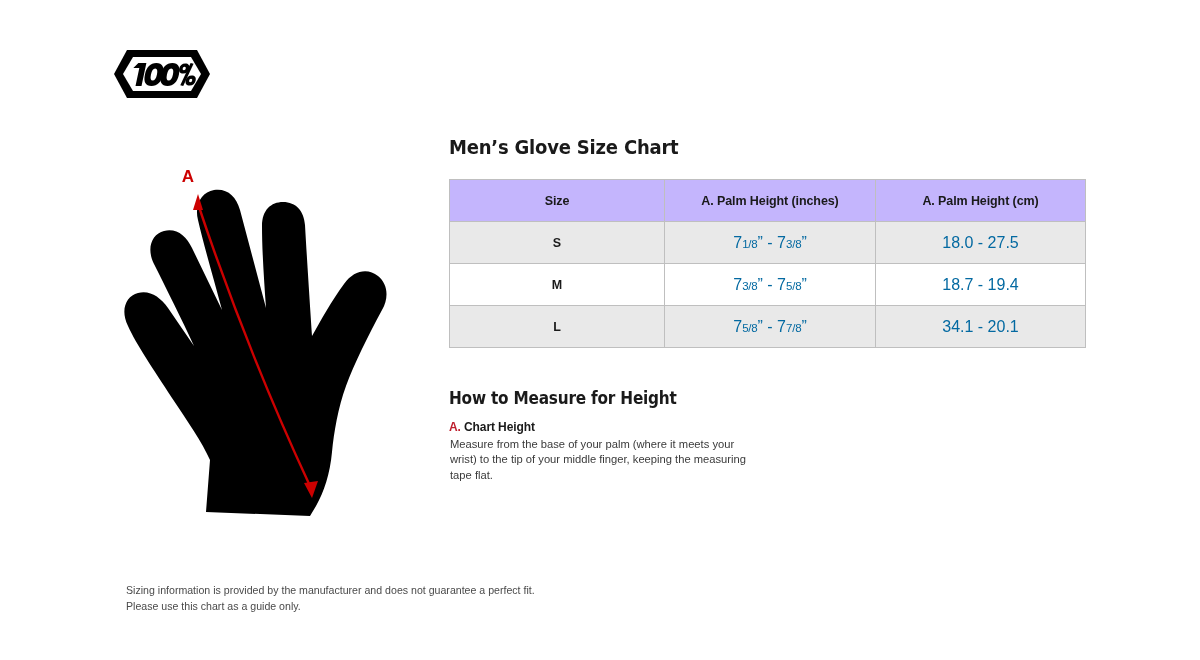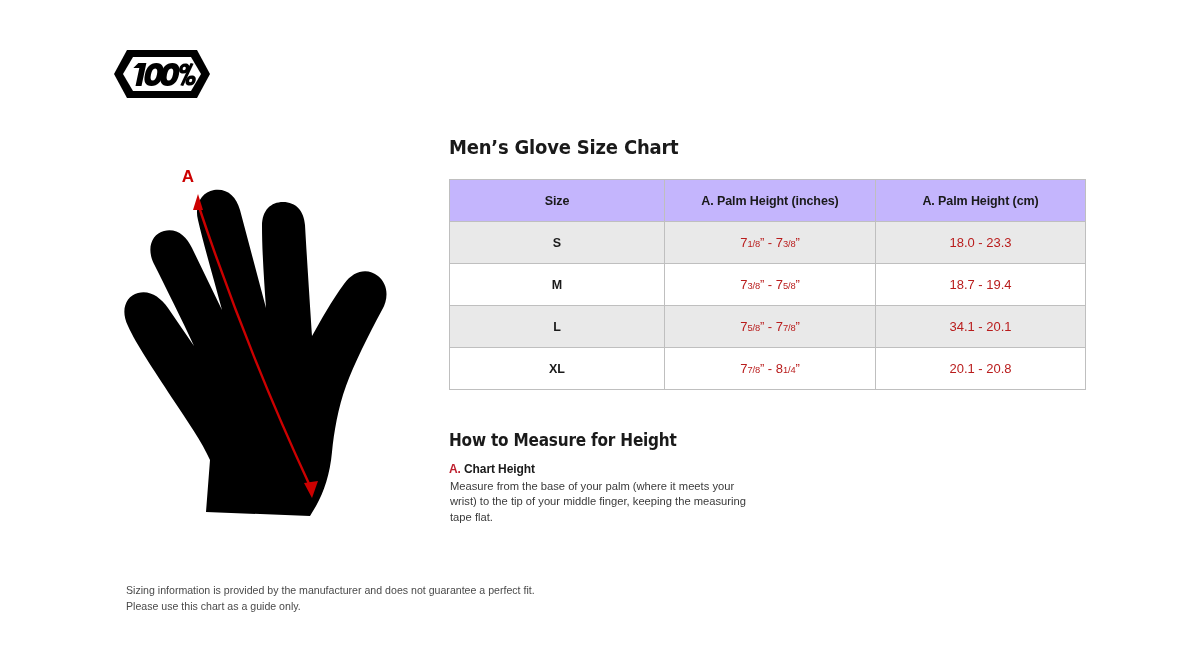--- a/index.html
+++ b/index.html
@@ -77,22 +77,22 @@
     color: #1a1a1a;
   }
   table.size-table tbody tr.shade td { background: #e9e9e9; }
   table.size-table tbody tr.plain td { background: #ffffff; }
   table.size-table tbody td.size-cell {
     font-weight: bold;
     font-size: 12.5px;
     color: #1a1a1a;
   }
   table.size-table tbody td.val-cell {
-    font-size: 13px;
-    color: #b91c1c;
+    font-size: 16px;
+    color: #0369a1;
   }
   .frac {
     font-size: 0.72em;
     letter-spacing: -0.2px;
   }
   .col-size  { width: 215px; }
   .col-in    { width: 211px; }
   .col-cm    { width: 210px; }
 
   
@@ -224,46 +224,38 @@
         <th>A. Palm Height (cm)</th>
       </tr>
     </thead>
     <tbody>
       <tr class="shade">
         <td class="size-cell">S</td>
         <td class="val-cell">
           <span>7</span><span class="frac">1/8</span>” -
           <span>7</span><span class="frac">3/8</span>”
         </td>
-        <td class="val-cell">18.0 - 23.3</td>
+        <td class="val-cell">18.0 - 27.5</td>
       </tr>
       <tr class="plain">
         <td class="size-cell">M</td>
         <td class="val-cell">
           <span>7</span><span class="frac">3/8</span>” -
           <span>7</span><span class="frac">5/8</span>”
         </td>
         <td class="val-cell">18.7 - 19.4</td>
       </tr>
       <tr class="shade">
         <td class="size-cell">L</td>
         <td class="val-cell">
           <span>7</span><span class="frac">5/8</span>” -
           <span>7</span><span class="frac">7/8</span>”
         </td>
         <td class="val-cell">34.1 - 20.1</td>
       </tr>
-      <tr class="plain">
-        <td class="size-cell">XL</td>
-        <td class="val-cell">
-          <span>7</span><span class="frac">7/8</span>” -
-          <span>8</span><span class="frac">1/4</span>”
-        </td>
-        <td class="val-cell">20.1 - 20.8</td>
-      </tr>
     </tbody>
   </table>
 
   <h2 class="measure-title">How to Measure for Height</h2>
 
   <p class="measure-sub">
     <span class="mark">A.</span>
     <span>Chart Height</span>
   </p>
 

